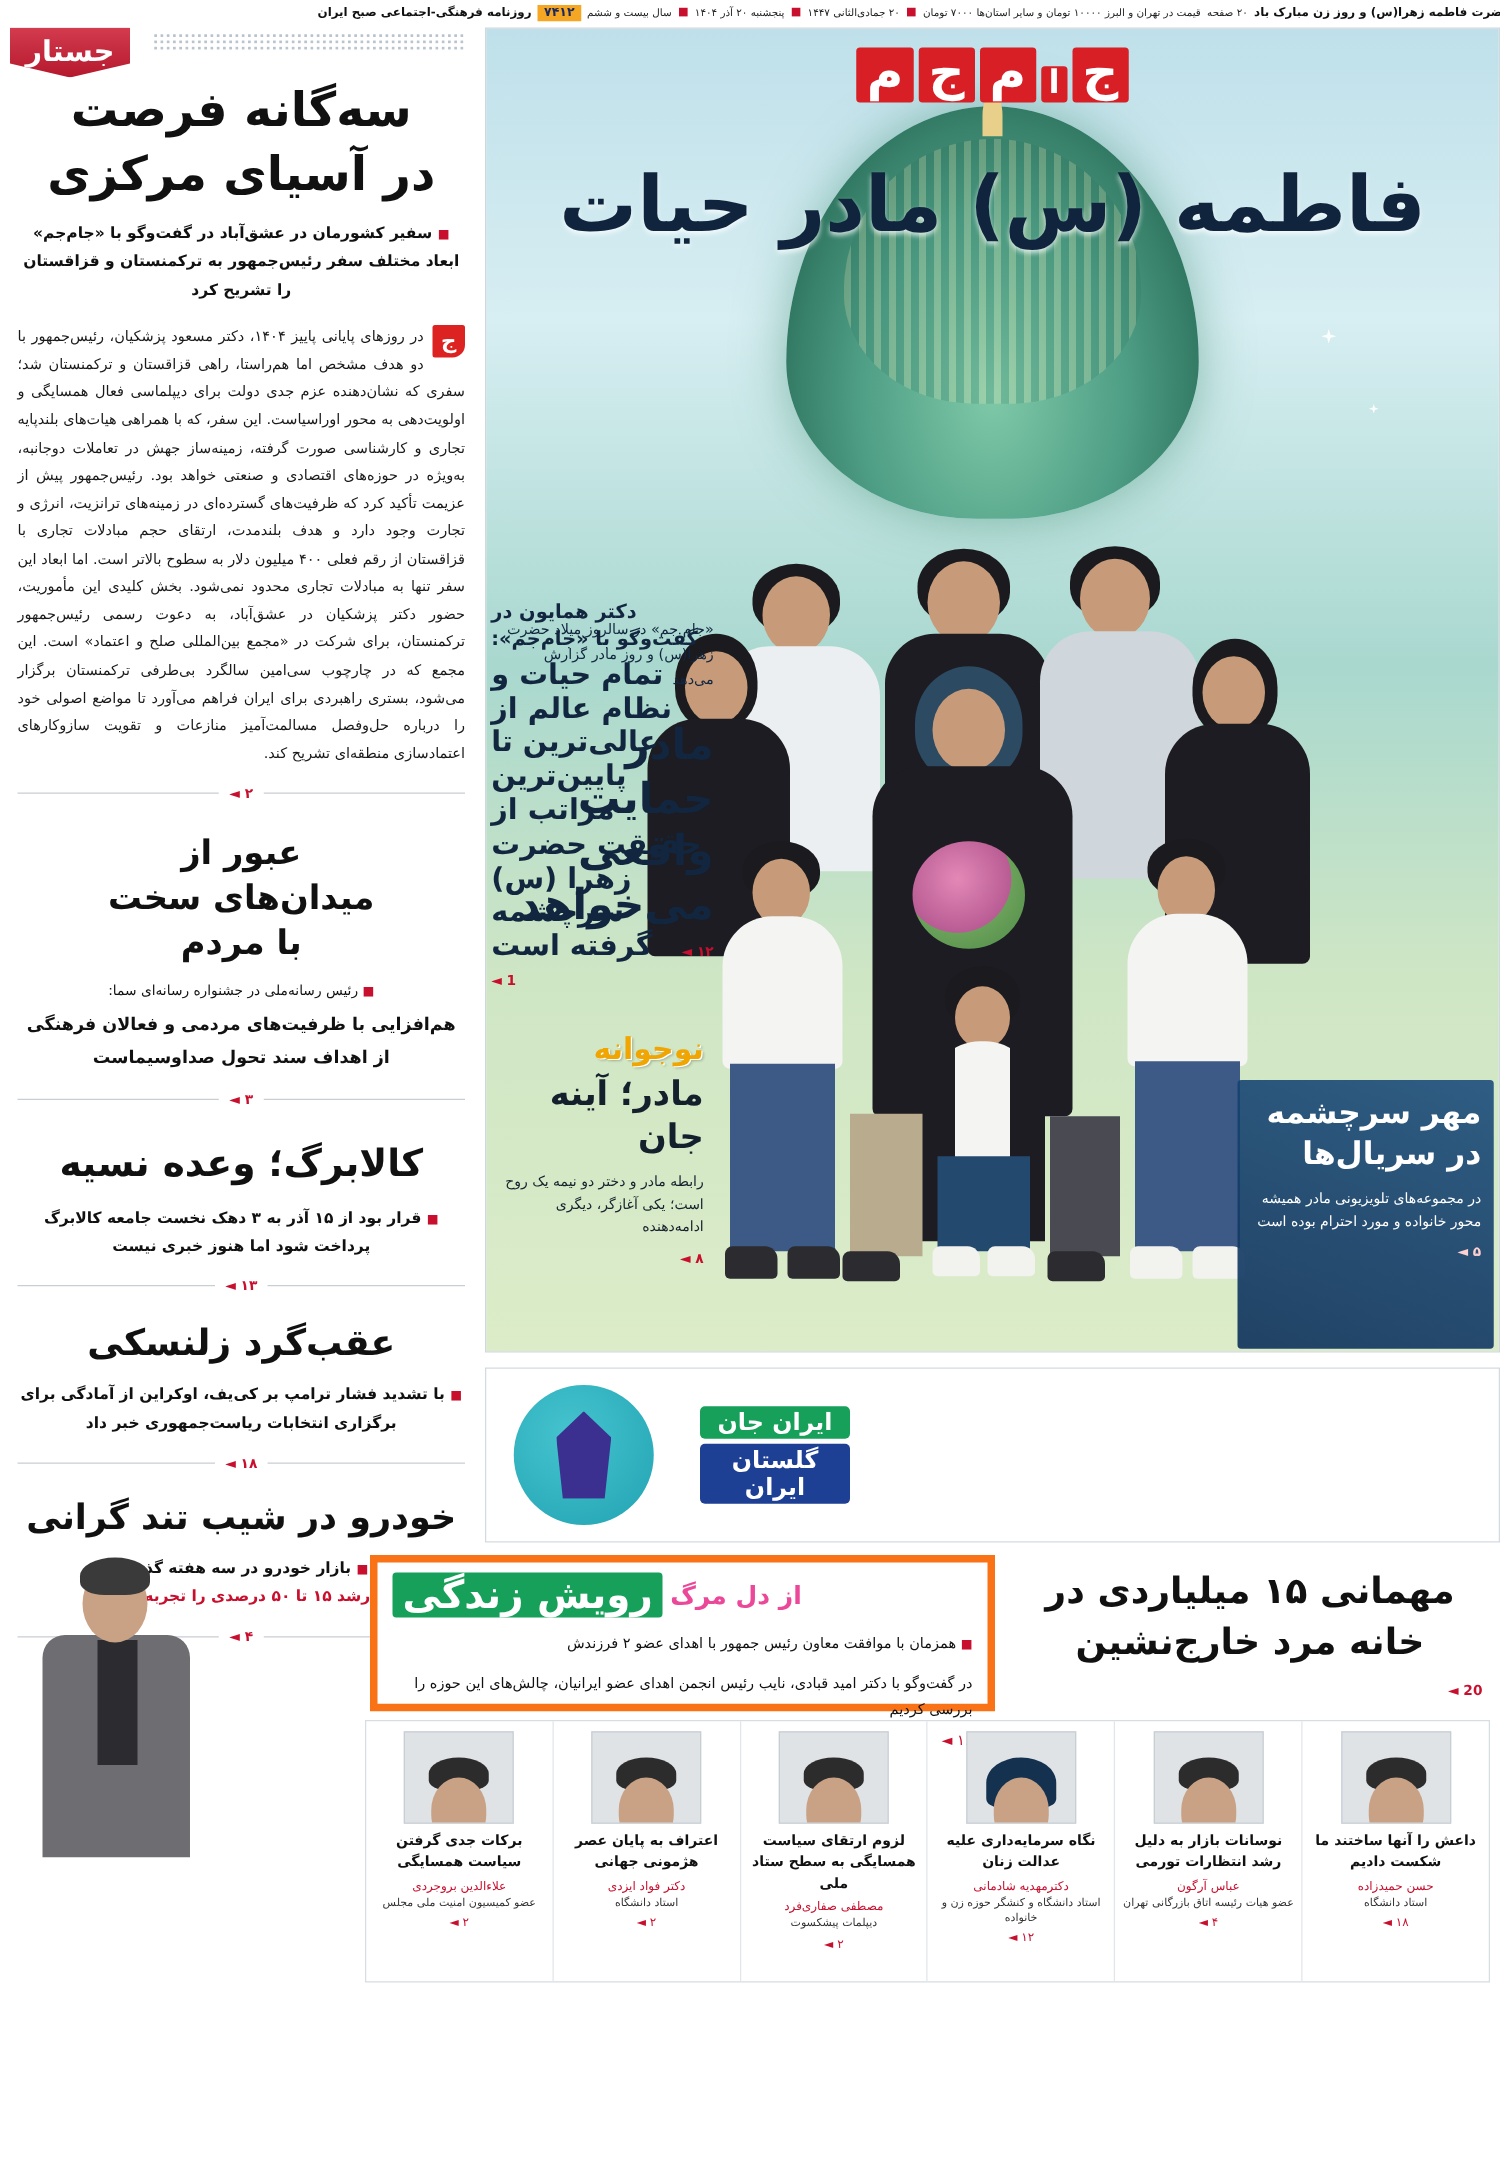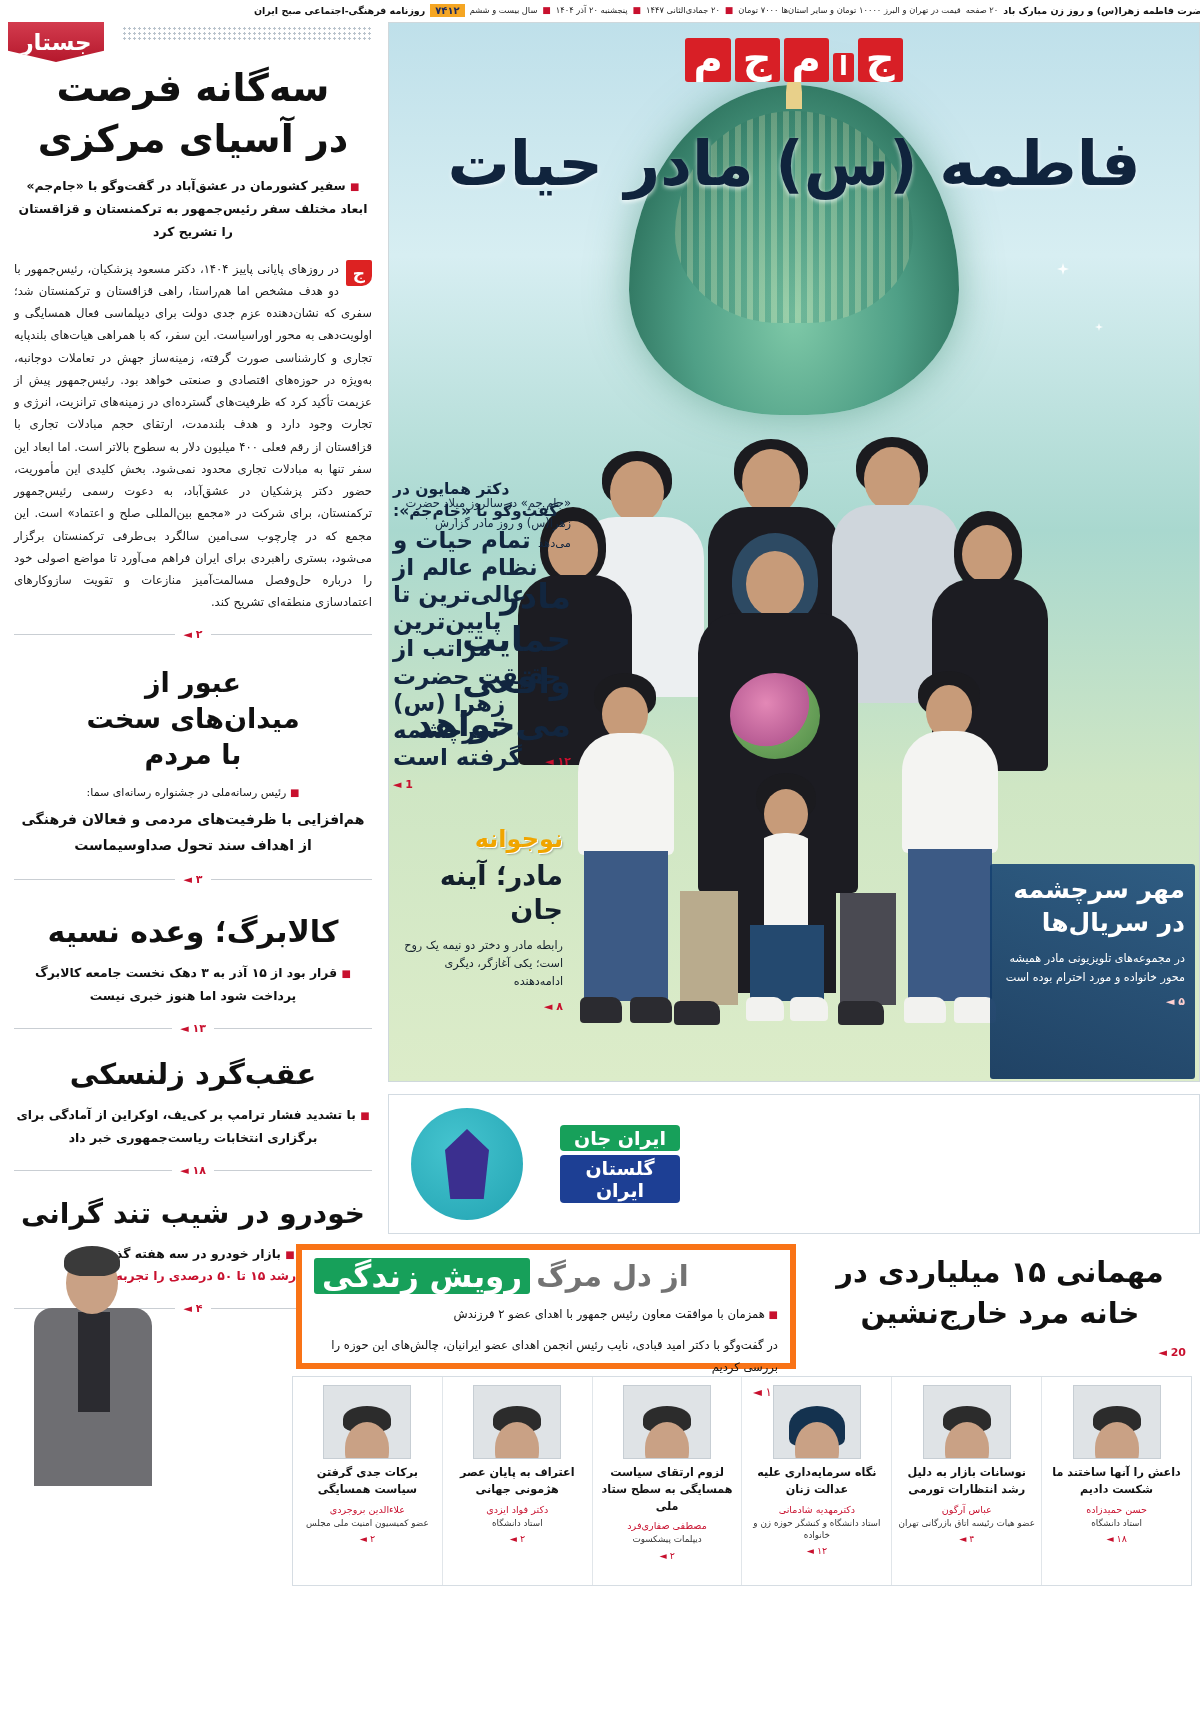--- a/index.html
+++ b/index.html
@@ -221,21 +221,21 @@
     padding: 8px 14px; text-align: center;
   }
   .lowleft h3 { font-size: 29px; font-weight:bold; color:#111; line-height:1.42; }
 
   
   .royesh {
     position:absolute; top: 1244px; right: 404px; width: 500px; height: 125px;
     border: 6px solid #f97316; background:#fff; padding: 8px 12px;
   }
   .royesh-title { display:flex; flex-direction: row-reverse; align-items:center; justify-content:flex-start; gap:6px;}
-  .royesh-title .b1 { font-size: 29px; font-weight:bold; color:#737373; }
+  .royesh-title .b1 { font-size: 20px; font-weight:bold; color:#ec4899; }
   .royesh-title .b2 {
     font-size: 31px; font-weight:bold; color:#fff;
     background:#17a05a; padding: 0 8px; border-radius:3px;
   }
   .royesh p { font-size: 11.6px; line-height:1.85; margin-top:10px; text-align:right; color:#111; }
   .royesh .bullet { color:#c8102e; font-size:10px; }
 
   
   .standing {
     position:absolute; top: 1236px; left: 6px; width: 180px; height: 250px;

